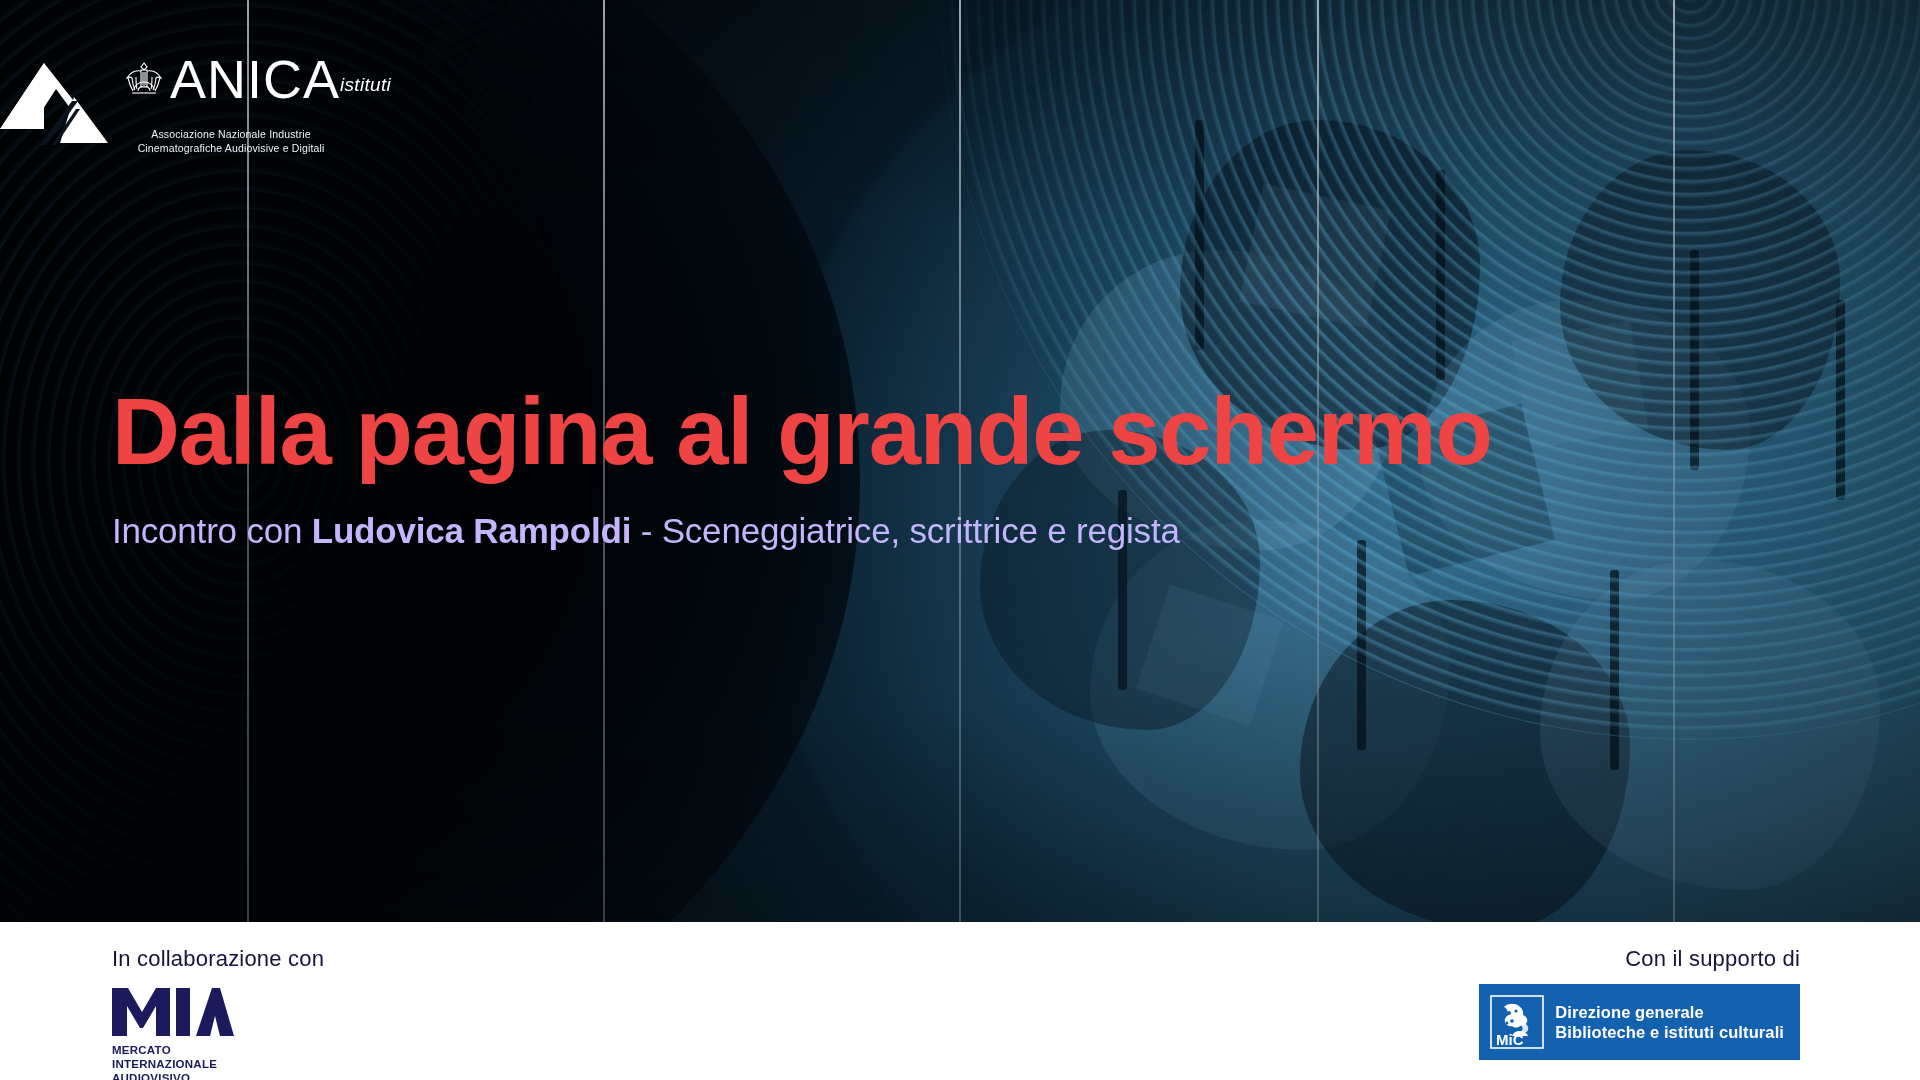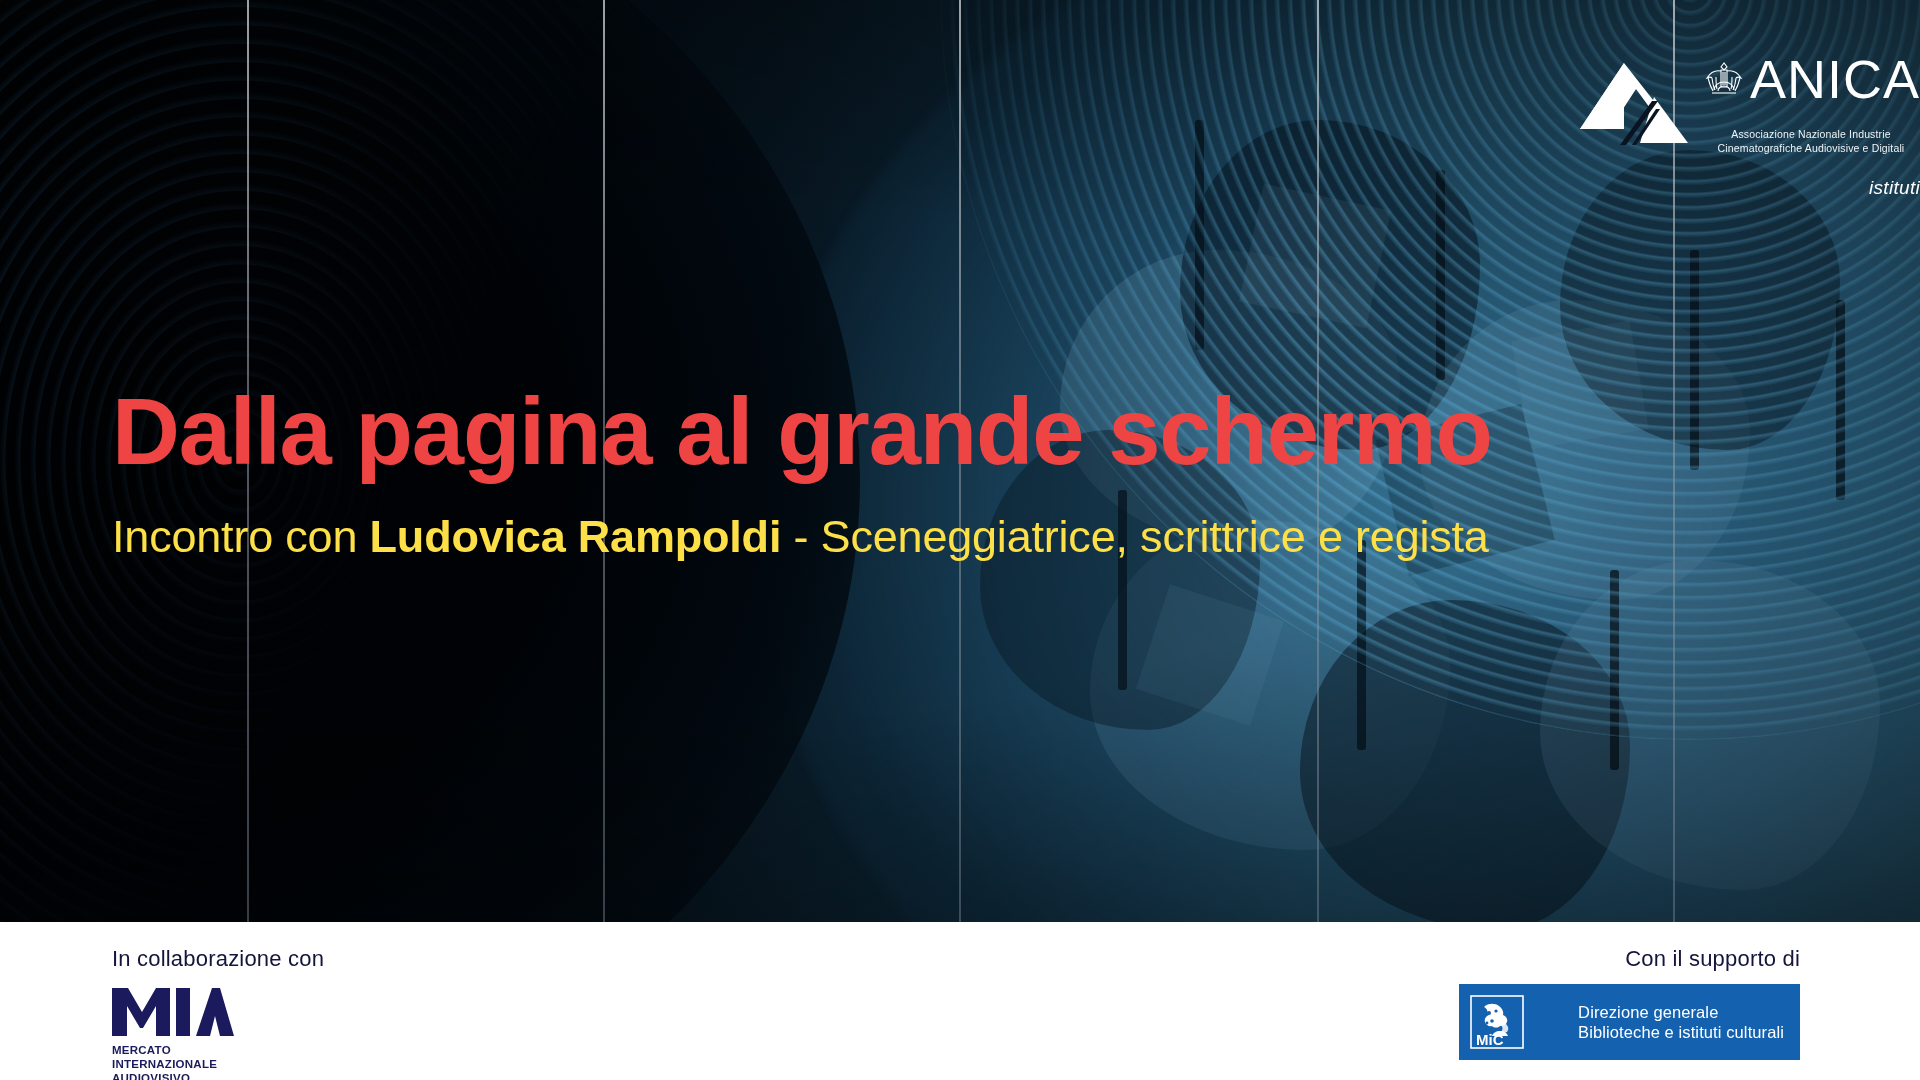--- a/index.html
+++ b/index.html
@@ -85,21 +85,21 @@
   
   .vignette {
     position:absolute; inset:0;
     background:radial-gradient(ellipse at 42% 50%, rgba(0,0,0,0) 38%, rgba(0,0,0,.35) 76%, rgba(0,0,0,.62) 100%);
     pointer-events:none;
   }
 
   
   .anica-block {
     position:absolute; left:0; right:0; top:52px;
-    display:flex; flex-direction:column; align-items:flex-end;
+    display:flex; align-items:flex-start;
   }
   .anica-row { display:flex; align-items:center; gap:10px; }
   .anica-mark { width:112px; height:86px; display:block; }
   .anica-right { display:flex; flex-direction:column; align-items:flex-start; }
   .anica-word-row { display:flex; align-items:center; gap:4px; }
   .anica-eagle { width:44px; height:44px; display:block; }
   .anica-word {
     color:#fff; font-size:54px; letter-spacing:1px; line-height:1;
     font-family:"Liberation Sans", sans-serif; font-weight:400;
   }
@@ -112,21 +112,21 @@
     letter-spacing:.3px;
   }
 
   
   .titles { position:absolute; left:112px; top:384px; width:1720px; }
   .title-main {
     color:#ef4444; font-size:94px; font-weight:700; line-height:1.03;
     letter-spacing:-1.2px; white-space:nowrap;
   }
   .title-sub {
-    margin-top:30px; color:#fde047; font-size:45px; font-weight:300;
+    margin-top:30px; color:#c4b5fd; font-size:35px; font-weight:300;
     letter-spacing:-.2px; white-space:nowrap;
   }
   .title-sub b { font-weight:700; }
 
   
   .footer {
     position:absolute; left:0; top:922px; width:1920px; height:158px;
     background:#ffffff;
   }
   .f-left { position:absolute; left:112px; top:24px; }
@@ -146,22 +146,22 @@
 
   
   .mic-box {
     margin-top:12px; display:inline-flex; align-items:center;
     background:#1461b0; padding:9px 16px 9px 11px; gap:11px; height:76px;
   }
   .mic-emblem {
     width:54px; height:54px; display:block; flex:0 0 auto;
   }
   .mic-text {
-    color:#fff; font-size:16.5px; font-weight:400; line-height:1.22;
-    text-align:left; white-space:pre-line; letter-spacing:.1px;margin-left:43px;
+    color:#fff; font-size:16.5px; font-weight:700; line-height:1.22;
+    text-align:left; white-space:pre-line; letter-spacing:.1px;
   }
 </style>
 </head>
 <body>
 
 <div class="poster">
 
   <div class="hero">
     <div class="bg-base"></div>
     <div class="glow-r"></div>

